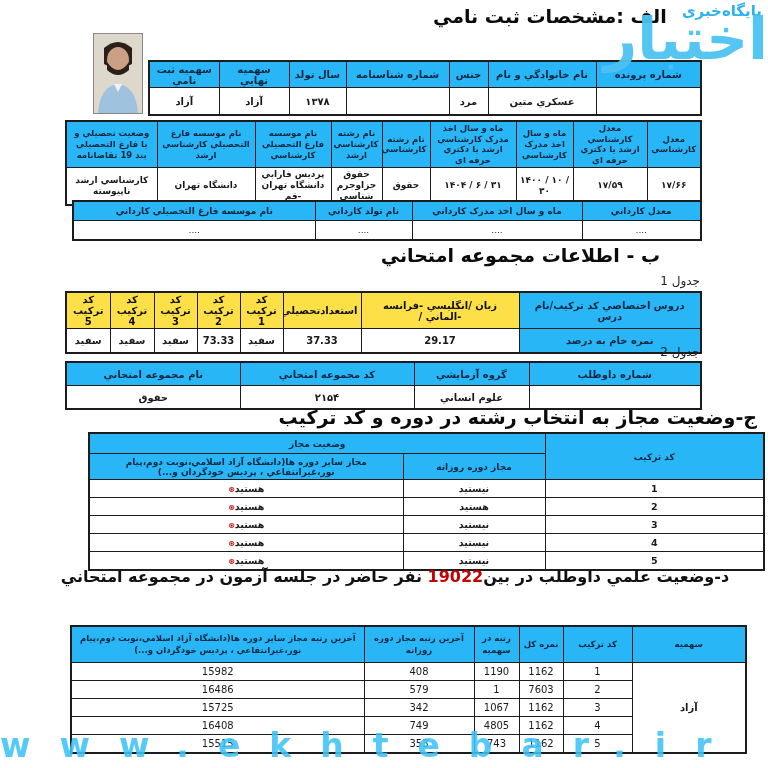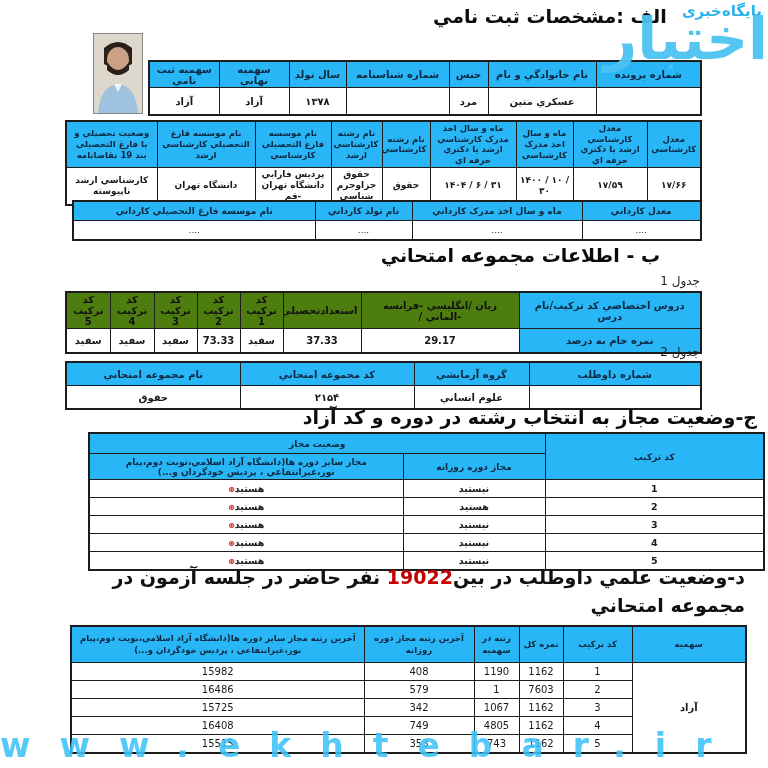--- a/index.html
+++ b/index.html
@@ -22,21 +22,21 @@
   .t-a2{left:65px;top:120px;width:635px;}
   .t-a2 th{height:40px;font-size:8.5px;line-height:1.25;}
   .t-a2 td{height:34px;font-size:9px;font-weight:600;line-height:1.2;}
   
   .t-a3{left:72px;top:200px;width:628px;}
   .t-a3 th{height:16px;font-size:9px;}
   .t-a3 td{height:16px;font-size:9px;}
   
   .t-b1{left:65px;top:291px;width:635px;}
   .t-b1 th,.t-b1 td{height:21px;font-size:10px;}
-  .t-b1 .wh{background:#4d7c0f;color:#111;font-weight:600;}
+  .t-b1 .wh{background:#fde047;color:#111;font-weight:600;}
   .t-b1 td{font-weight:600;}
   
   .t-b2{left:65px;top:361px;width:635px;}
   .t-b2 th{height:20px;font-size:10px;margin-top:27px;}
   .t-b2 td{height:20px;font-size:10px;font-weight:600;}
   
   .t-c{left:88px;top:432px;width:675px;}
   .t-c th{font-size:9px;}
   .t-c .h1{height:17px;margin-top:13px;}
   .t-c .h2{height:23px;}
@@ -44,22 +44,22 @@
   .marker{color:#cc1111;font-size:8px;font-weight:700;vertical-align:middle;}
   
   .t-d{left:70px;top:625px;width:675px;}
   .t-d th{height:33px;font-size:8.5px;line-height:1.3;}
   .t-d td{height:15px;font-size:10px;margin-left:8px;}
   .t-d .sah{font-size:10px;font-weight:700;}
   
   .title-a{left:433px;top:5px;}
   .title-b{right:108px;top:244px;}
   .title-c{right:11px;top:406px;}
-  .title-d{position:absolute;right:23px;top:563px;width:700px;font-size:19px;font-weight:600;
-           line-height:28px;text-align:right;white-space:normal;}
+  .title-d{position:absolute;right:23px;top:563px;width:700px;font-size:16px;font-weight:600;
+           line-height:28px;text-align:center;white-space:normal;}
   .red-num{color:#c40000;direction:ltr;unicode-bidi:isolate;font-weight:700;}
   .lbl-j1{right:68px;top:274px;}
   .lbl-j2{right:68px;top:345px;}
   
   .photo{position:absolute;left:93px;top:33px;width:48px;height:79px;border:1px solid #888;
          background:#e8e2d8;overflow:hidden;}
   
   .logo{position:absolute;top:0;right:0;width:154px;height:125px;z-index:6;pointer-events:none;}
   .logo-tag{position:absolute;top:2px;right:6px;font-size:15px;font-weight:700;color:#2bb3ef;white-space:nowrap;}
   .logo-name{position:absolute;top:8px;right:0px;font-size:58px;font-weight:900;color:#4cc2f2;
@@ -241,21 +241,21 @@
     </tr>
     <tr>
       <td></td>
       <td>علوم انساني</td>
       <td class="num">۲۱۵۴</td>
       <td>حقوق</td>
     </tr>
   </tbody>
     </table>
 
-  <div class="sec-title title-c">ج-وضعيت مجاز به انتخاب رشته در دوره و كد آزاد</div>
+  <div class="sec-title title-c">ج-وضعيت مجاز به انتخاب رشته در دوره و كد تركيب</div>
 
   <table class="t-c">
     <colgroup>
         <col style="width:219px">
         <col style="width:142px">
         <col style="width:314px">
       </colgroup>
     <tbody>
         <tr>
       <th class="h1" rowspan="2">كد تركيب</th>

